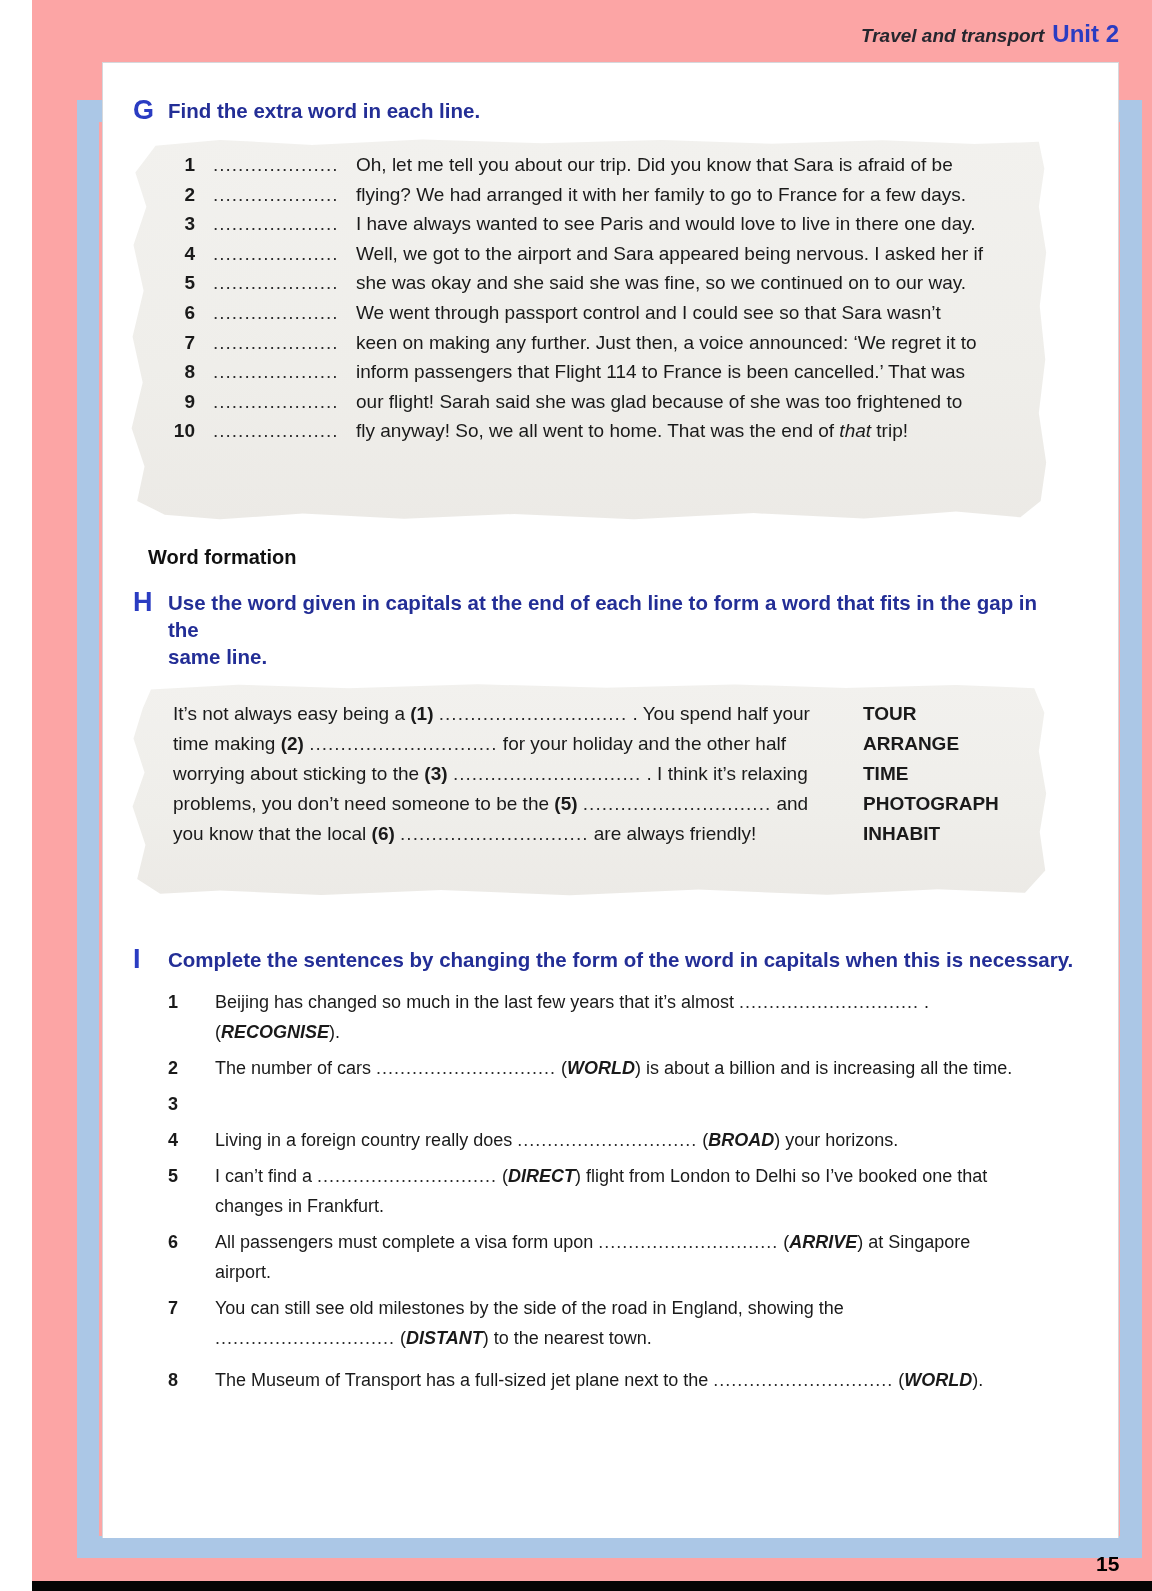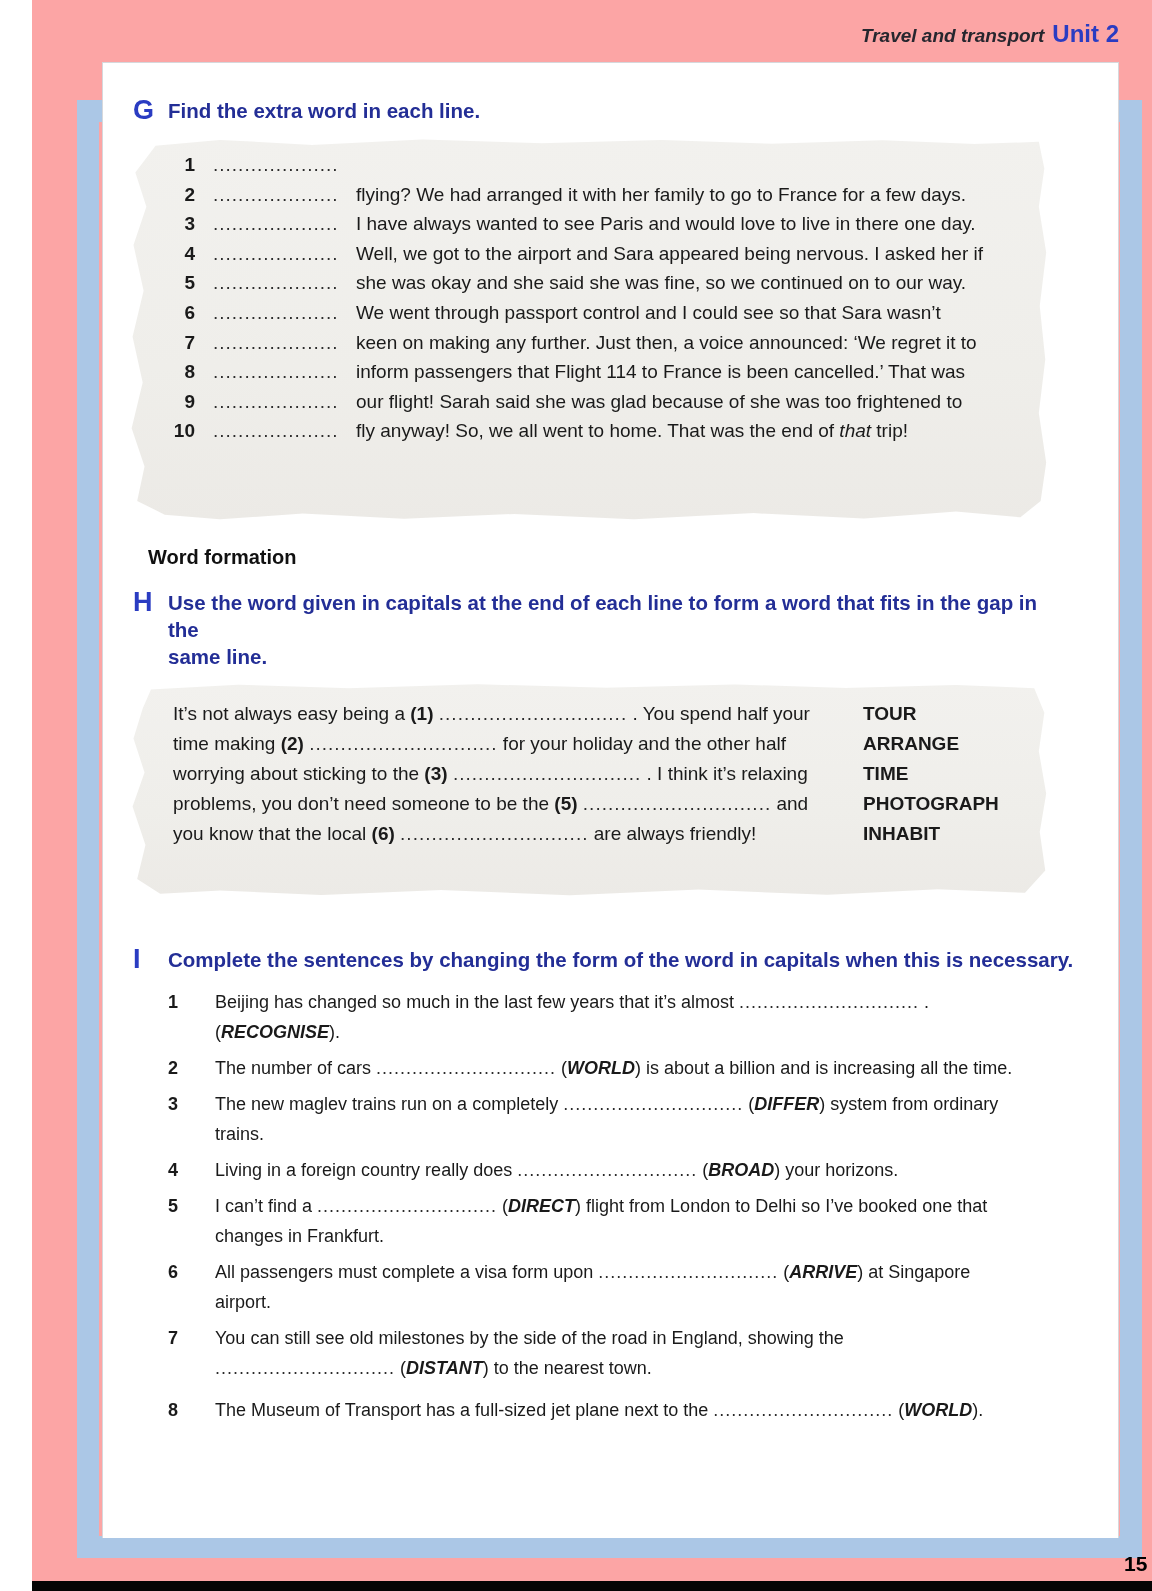--- a/index.html
+++ b/index.html
@@ -74,21 +74,21 @@
   .i-items { margin:14px 0 0 0; }
   .i-item {
     display:grid; grid-template-columns:20px auto; column-gap:27px;
     padding-left:65px; width:880px; line-height:30px; font-size:18px; margin-bottom:6px;
   }
   .i-num { font-weight:bold; }
   .i-text span { white-space:pre-line; }
   .i-bold { font-weight:bold;font-style:italic; }
   .i-item-8 { margin-top:12px; }
 
-  .page-number { position:absolute; left:1092px; top:1552px; font-weight:bold; font-size:21px; color:#000; }
+  .page-number { position:absolute; left:1064px; top:1552px; font-weight:bold; font-size:21px; color:#000; }
   .bottom-bar { position:absolute; left:0; top:1581px; width:1152px; height:10px; background:#050505; }
 </style>
 </head>
 <body>
 
 <div class="screen">
 
   <div class="running-head">
     <span class="book-sec">Travel and transport</span>
     <span class="unit">Unit 2</span>
@@ -101,20 +101,21 @@
     <div class="sec-head">
       <span class="sec-letter">G</span>
       <span class="sec-instruction">Find the extra word in each line.</span>
     </div>
 
     <div class="paper paper-g">
 
       <div class="g-row">
         <span class="g-num">1</span>
         <span class="dots">..........................</span>
+        <span class="g-text"><span>Oh, let me tell you about our trip. Did you know that Sara is afraid of be</span><i></i><span></span></span>
       </div>
       <div class="g-row">
         <span class="g-num">2</span>
         <span class="dots">..........................</span>
         <span class="g-text"><span>flying? We had arranged it with her family to go to France for a few days.</span><i></i><span></span></span>
       </div>
       <div class="g-row">
         <span class="g-num">3</span>
         <span class="dots">..........................</span>
         <span class="g-text"><span>I have always wanted to see Paris and would love to live in there one day.</span><i></i><span></span></span>
@@ -197,22 +198,20 @@
         <span class="i-num">1</span>
         <span class="i-text"><span>Beijing has changed so much in the last few years that it’s almost </span><span class="dots">..............................</span><span> .
 (</span><span class="i-bold">RECOGNISE</span><span>).</span></span>
       </div>
       <div class="i-item">
         <span class="i-num">2</span>
         <span class="i-text"><span>The number of cars </span><span class="dots">..............................</span><span> (</span><span class="i-bold">WORLD</span><span>) is about a billion and is increasing all the time.</span></span>
       </div>
       <div class="i-item">
         <span class="i-num">3</span>
-        <span class="i-text"><span>The new maglev trains run on a completely </span><span class="dots">..............................</span><span> (</span><span class="i-bold">DIFFER</span><span>) system from ordinary
-trains.</span></span>
       </div>
       <div class="i-item">
         <span class="i-num">4</span>
         <span class="i-text"><span>Living in a foreign country really does </span><span class="dots">..............................</span><span> (</span><span class="i-bold">BROAD</span><span>) your horizons.</span></span>
       </div>
       <div class="i-item">
         <span class="i-num">5</span>
         <span class="i-text"><span>I can’t find a </span><span class="dots">..............................</span><span> (</span><span class="i-bold">DIRECT</span><span>) flight from London to Delhi so I’ve booked one that
 changes in Frankfurt.</span></span>
       </div>

